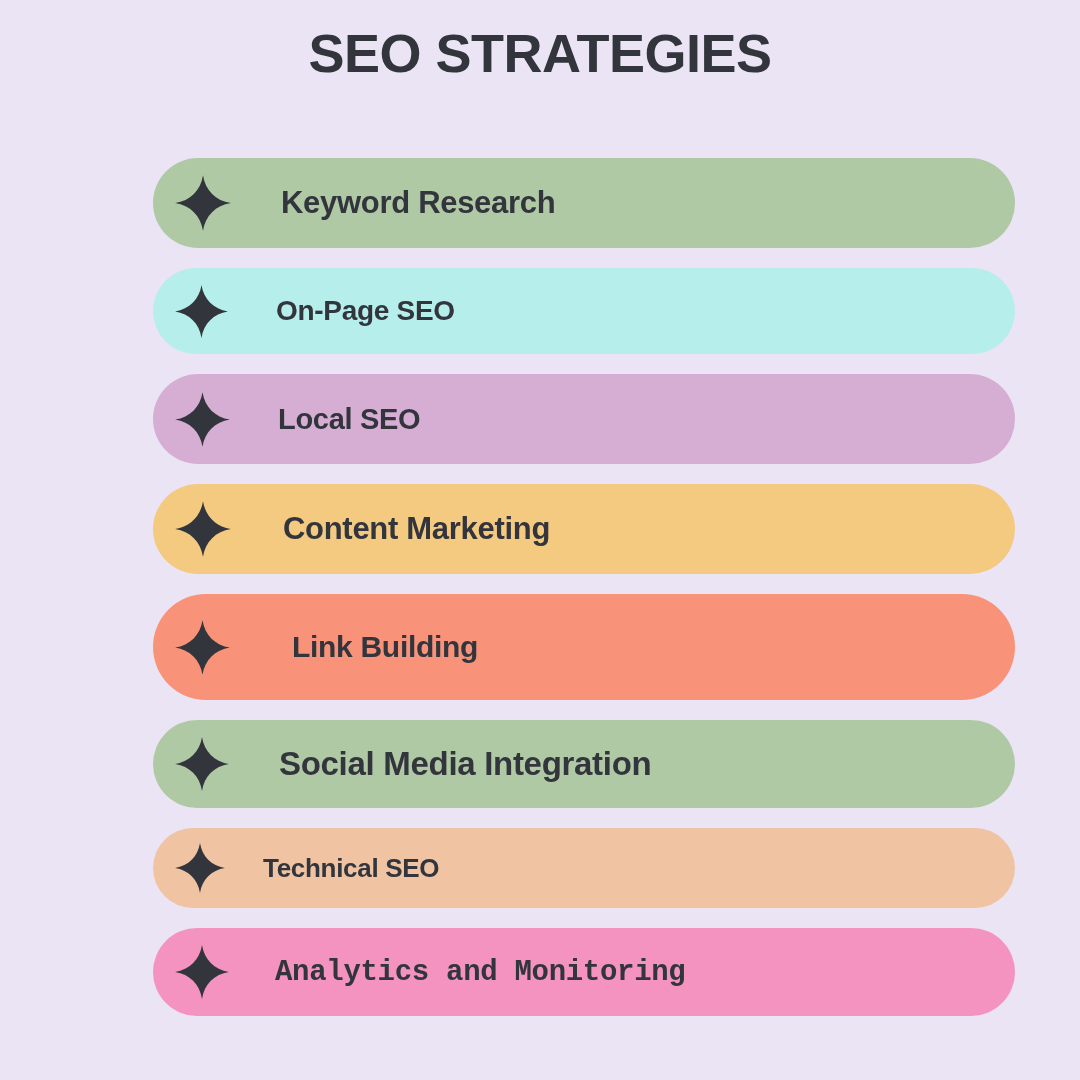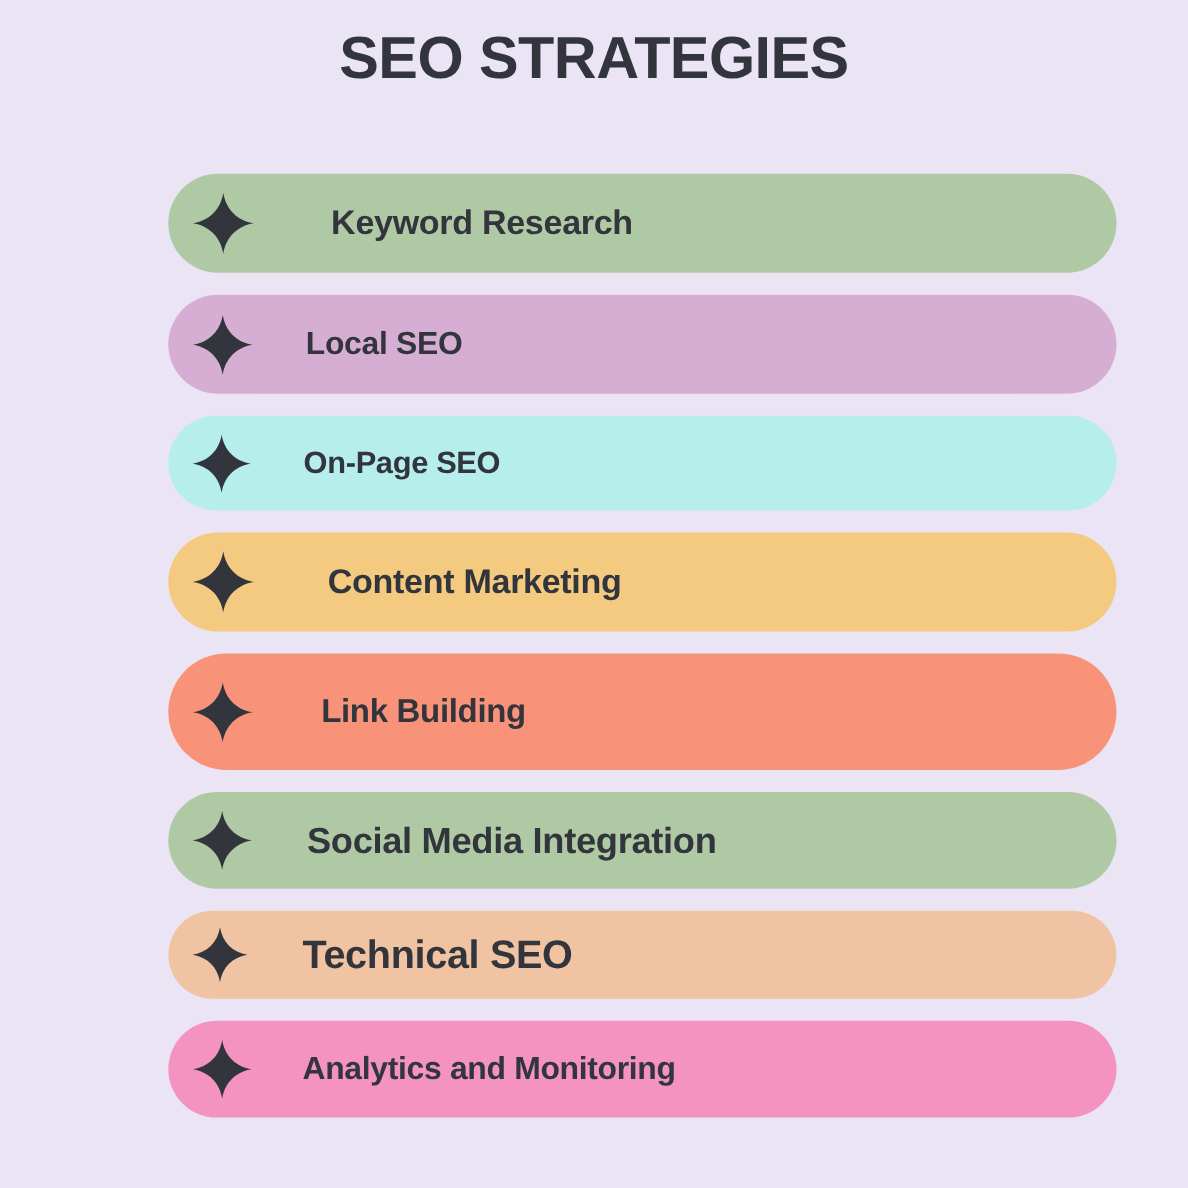--- a/index.html
+++ b/index.html
@@ -56,45 +56,45 @@
   }
 </style>
 </head>
 <body style="background: rgb(235, 228, 245);">
 
 <div id="poster">
 
   <div class="title">SEO STRATEGIES</div>
 
   <div class="pill-list" id="pill-list">
-      <div class="pill" style="background: rgb(176, 201, 165); width: 862px; height: 90px; gap: 20px;">
+      <div class="pill" style="background: rgb(176, 201, 165); width: 862px; height: 90px;">
         <span class="pill-icon" style="width: 100px; height: 58px;">
           <svg width="58" height="58" viewBox="0 0 100 100" aria-hidden="true">
             <path d="M50 2 C54 28 72 46 98 50 C72 54 54 72 50 98 C46 72 28 54 2 50 C28 46 46 28 50 2 Z" fill="#33353d"></path>
           </svg>
         </span>
         <span class="pill-label" style="font-size: 31px; margin-left: 28px;">Keyword Research</span>
+      </div>
+      <div class="pill" style="background: rgb(181, 238, 234); width: 862px; height: 86px;">
+        <span class="pill-icon" style="width: 97px; height: 55px;">
+          <svg width="55" height="55" viewBox="0 0 100 100" aria-hidden="true">
+            <path d="M50 2 C54 28 72 46 98 50 C72 54 54 72 50 98 C46 72 28 54 2 50 C28 46 46 28 50 2 Z" fill="#33353d"></path>
+          </svg>
+        </span>
+        <span class="pill-label" style="font-size: 28px; margin-left: 26px;">On-Page SEO</span>
       </div>
       <div class="pill" style="background: rgb(214, 174, 212); width: 862px; height: 90px;">
         <span class="pill-icon" style="width: 99px; height: 57px;">
           <svg width="57" height="57" viewBox="0 0 100 100" aria-hidden="true">
             <path d="M50 2 C54 28 72 46 98 50 C72 54 54 72 50 98 C46 72 28 54 2 50 C28 46 46 28 50 2 Z" fill="#33353d"></path>
           </svg>
         </span>
         <span class="pill-label" style="font-size: 29px; margin-left: 26px;">Local SEO</span>
       </div>
-      <div class="pill" style="background: rgb(181, 238, 234); width: 862px; height: 86px;">
-        <span class="pill-icon" style="width: 97px; height: 55px;">
-          <svg width="55" height="55" viewBox="0 0 100 100" aria-hidden="true">
-            <path d="M50 2 C54 28 72 46 98 50 C72 54 54 72 50 98 C46 72 28 54 2 50 C28 46 46 28 50 2 Z" fill="#33353d"></path>
-          </svg>
-        </span>
-        <span class="pill-label" style="font-size: 28px; margin-left: 26px;">On-Page SEO</span>
-      </div>
-      <div class="pill" style="background: rgb(244, 201, 128); width: 862px; height: 90px; gap: 15px;">
+      <div class="pill" style="background: rgb(244, 201, 128); width: 862px; height: 90px;">
         <span class="pill-icon" style="width: 100px; height: 58px;">
           <svg width="58" height="58" viewBox="0 0 100 100" aria-hidden="true">
             <path d="M50 2 C54 28 72 46 98 50 C72 54 54 72 50 98 C46 72 28 54 2 50 C28 46 46 28 50 2 Z" fill="#33353d"></path>
           </svg>
         </span>
         <span class="pill-label" style="font-size: 31px; margin-left: 30px;">Content Marketing</span>
       </div>
       <div class="pill" style="background: rgb(248, 147, 122); width: 862px; height: 106px;">
         <span class="pill-icon" style="width: 99px; height: 57px;">
           <svg width="57" height="57" viewBox="0 0 100 100" aria-hidden="true">
@@ -110,25 +110,25 @@
           </svg>
         </span>
         <span class="pill-label" style="font-size: 33px; margin-left: 28px;">Social Media Integration</span>
       </div>
       <div class="pill" style="background: rgb(240, 195, 163); width: 862px; height: 80px;">
         <span class="pill-icon" style="width: 94px; height: 52px;">
           <svg width="52" height="52" viewBox="0 0 100 100" aria-hidden="true">
             <path d="M50 2 C54 28 72 46 98 50 C72 54 54 72 50 98 C46 72 28 54 2 50 C28 46 46 28 50 2 Z" fill="#33353d"></path>
           </svg>
         </span>
-        <span class="pill-label" style="font-size: 36px; margin-left: 28px;">Technical SEO</span>
+        <span class="pill-label" style="font-size: 26px; margin-left: 16px;">Technical SEO</span>
       </div>
       <div class="pill" style="background: rgb(244, 146, 192); width: 862px; height: 88px;">
         <span class="pill-icon" style="width: 98px; height: 56px;">
           <svg width="56" height="56" viewBox="0 0 100 100" aria-hidden="true">
             <path d="M50 2 C54 28 72 46 98 50 C72 54 54 72 50 98 C46 72 28 54 2 50 C28 46 46 28 50 2 Z" fill="#33353d"></path>
           </svg>
         </span>
-        <span class="pill-label" style="font-size: 29px; margin-left: 24px;">Analytics and Monitoring</span>
+        <span class="pill-label" style="font-size: 29px; margin-left: 24px; font-family: Liberation Mono, monospace;">Analytics and Monitoring</span>
       </div>
     </div>
 
 </div>
 
 </body></html>

